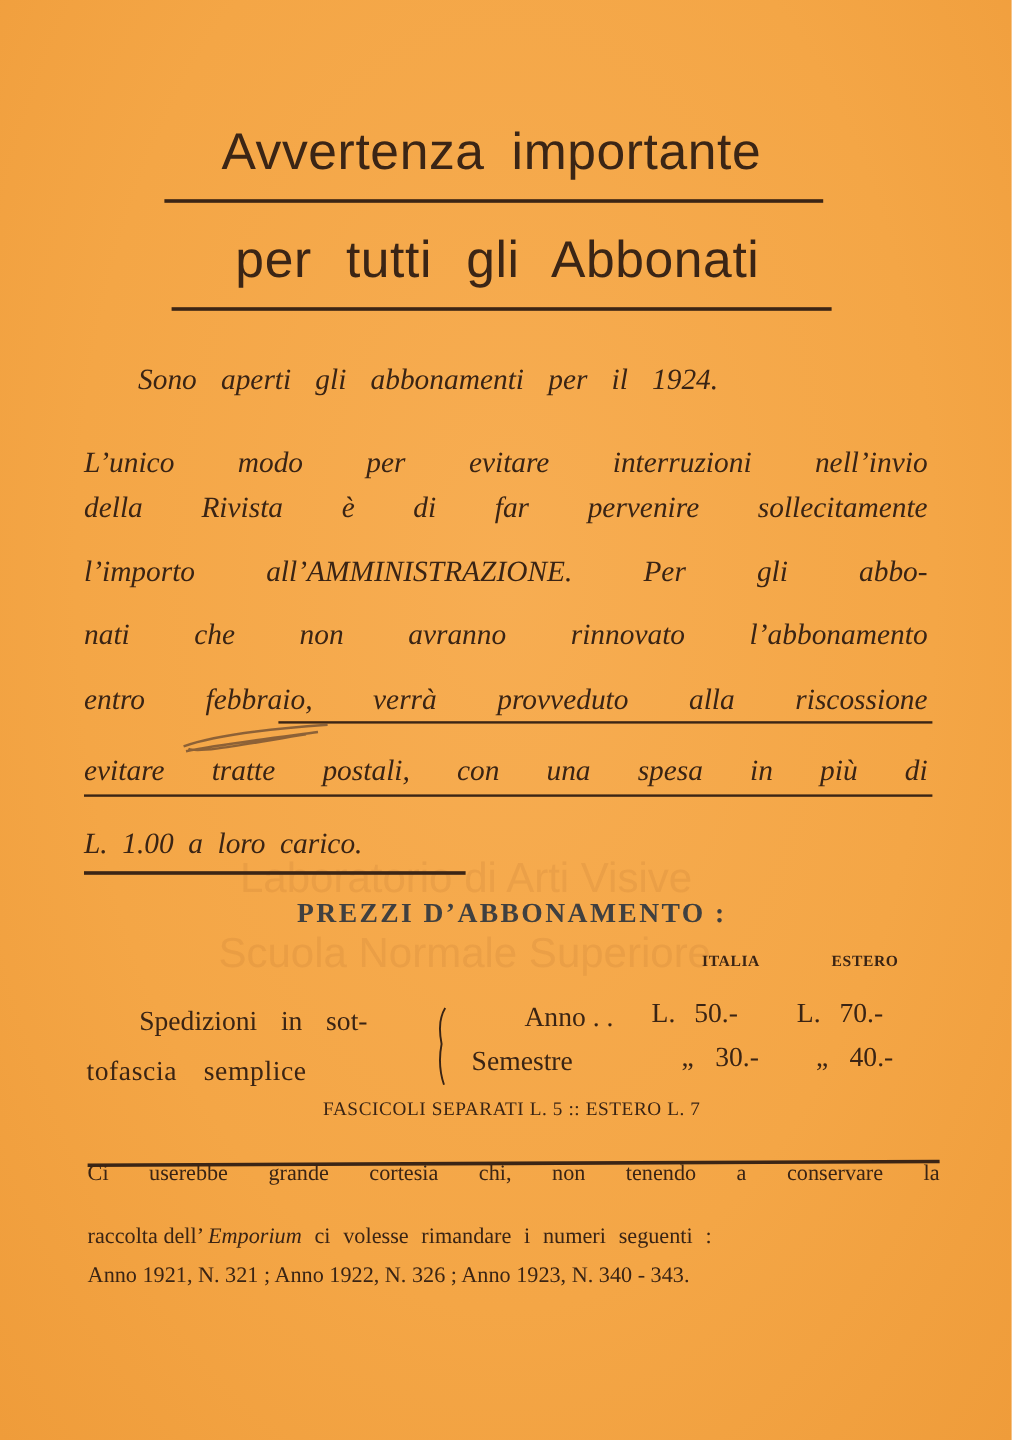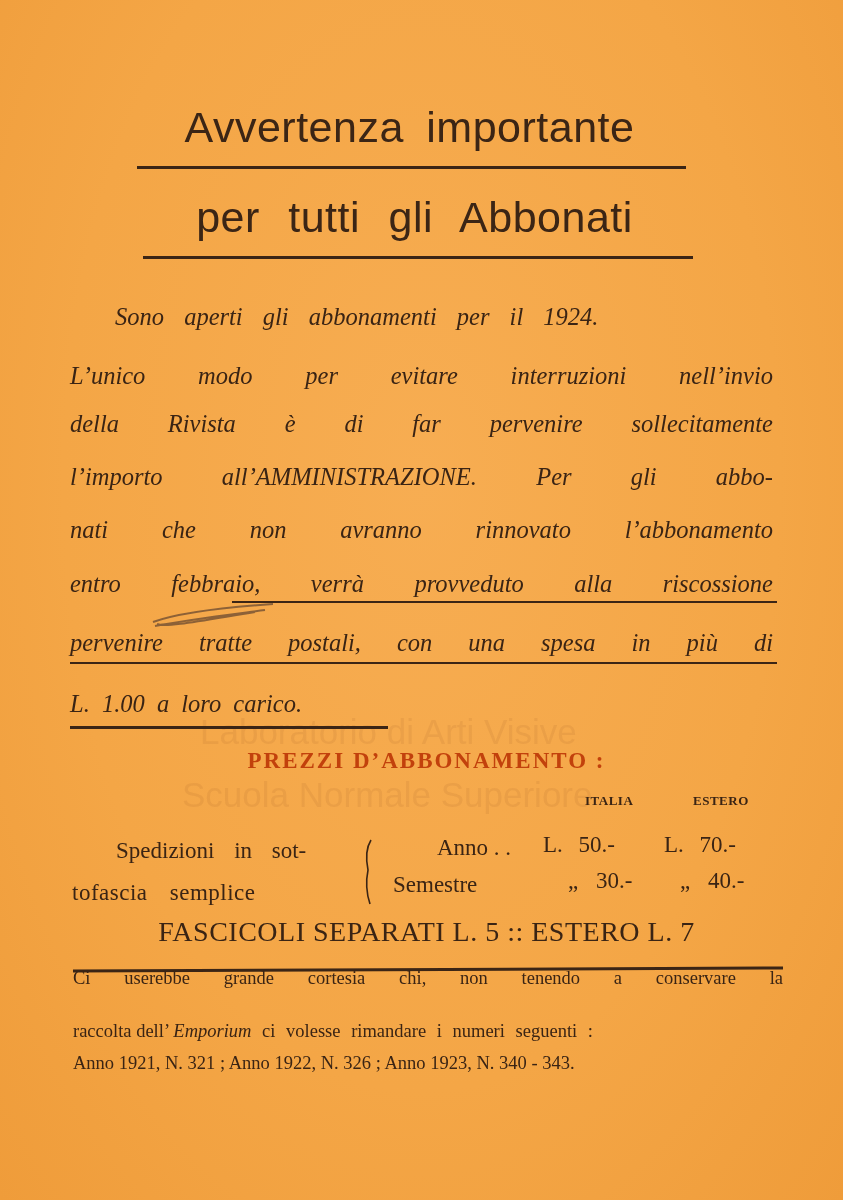--- a/index.html
+++ b/index.html
@@ -22,58 +22,58 @@
     font-size:24.5px; color:#3a2414; white-space:nowrap;
   }
   .justify { text-align:justify; text-align-last:justify; }
   .watermark {
     position:absolute; font-family:"Liberation Sans",sans-serif;
     font-size:35px; color:rgba(160,90,40,0.13); white-space:nowrap;margin-left:48px;
   }
   .prices-head {
     position:absolute; top:748px; left:0; width:843px; text-align:center;
     font-family:"Liberation Serif",serif; font-size:23px; letter-spacing:2px; font-weight:bold;
-    color:#c2410c; padding-left:10px; box-sizing:border-box;
+    color:#404040; padding-left:10px; box-sizing:border-box;
   }
   .col-head {
     position:absolute; top:793px; font-family:"Liberation Serif",serif;
     font-size:13px; font-weight:bold; letter-spacing:0.5px;
   }
   .row-txt { position:absolute; font-family:"Liberation Serif",serif; font-size:23px; white-space:nowrap; }
   .fasc {
     position:absolute; top:916px; left:0; width:843px; text-align:center;
-    font-family:"Liberation Serif",serif; font-size:28px; letter-spacing:0.5px; padding-left:10px; box-sizing:border-box;
+    font-family:"Liberation Serif",serif; font-size:16px; letter-spacing:0.5px; padding-left:10px; box-sizing:border-box;
   }
   .note { position:absolute; left:73px; width:710px; font-family:"Liberation Serif",serif; font-size:18.5px; white-space:nowrap; }
   .pencil { position:absolute; }
 </style>
 </head>
 <body>
 
 <div class="page">
 
   <div class="watermark" style="top:712px;left:152px;">Laboratorio di Arti Visive</div>
   <div class="watermark" style="top:775px;left:134px;">Scuola Normale Superiore</div>
 
   <div class="title title1">Avvertenza importante</div>
   <div class="rule" style="left:137px;top:166px;width:549px;height:3px;"></div>
   <div class="title title2">per tutti gli Abbonati</div>
   <div class="rule" style="left:143px;top:256px;width:550px;height:3px;"></div>
 
   <div class="body-line" style="top:303px;left:115px;width:658px;word-spacing:14px;">Sono aperti gli abbonamenti per il 1924.</div>
-  <div class="body-line justify" style="top:362px;left:70px;width:703px;">L’unico modo per evitare interruzioni nell’invio</div>
+  <div class="body-line justify" style="top:372px;left:70px;width:703px;">L’unico modo per evitare interruzioni nell’invio</div>
   <div class="body-line justify" style="top:410px;left:70px;width:703px;">della Rivista è di far pervenire sollecitamente</div>
   <div class="body-line justify" style="top:463px;left:70px;width:703px;">l’importo all’AMMINISTRAZIONE. Per gli abbo-</div>
   <div class="body-line justify" style="top:570px;left:70px;width:703px;">entro febbraio, verrà provveduto alla riscossione</div>
   <div class="body-line justify" style="top:516px;left:70px;width:703px;">nati che non avranno rinnovato l’abbonamento</div>
   <div class="rule" style="left:232px;top:601px;width:545px;height:2px;"></div>
   <svg class="pencil" style="left:145px;top:600px;" width="140" height="30">
     <path d="M8 22 C30 14, 70 8, 128 4 M10 26 C40 20, 90 14, 120 10 M12 24 C20 28, 60 20, 110 12" stroke="#6a4a30" stroke-width="2" fill="none" opacity="0.75"></path>
   </svg>
-  <div class="body-line justify" style="top:629px;left:70px;width:703px;">pervenire tratte postali, con una spesa in più di</div>
+  <div class="body-line justify" style="top:629px;left:70px;width:703px;">evitare tratte postali, con una spesa in più di</div>
   <div class="rule" style="left:70px;top:662px;width:707px;height:2px;"></div>
   <div class="body-line" style="top:690px;left:70px;word-spacing:6px;">L. 1.00 a loro carico.</div>
   <div class="rule" style="left:70px;top:726px;width:318px;height:3px;"></div>
 
   <div class="prices-head">PREZZI D’ABBONAMENTO :</div>
   <div class="col-head" style="left:585px;">ITALIA</div>
   <div class="col-head" style="left:693px;">ESTERO</div>
 
   <div class="row-txt" style="top:838px;left:72px;word-spacing:14px;margin-left:44px;">Spedizioni in sot-</div>
   <div class="row-txt" style="top:880px;left:72px;word-spacing:16px;letter-spacing:0.5px;">tofascia semplice</div>

